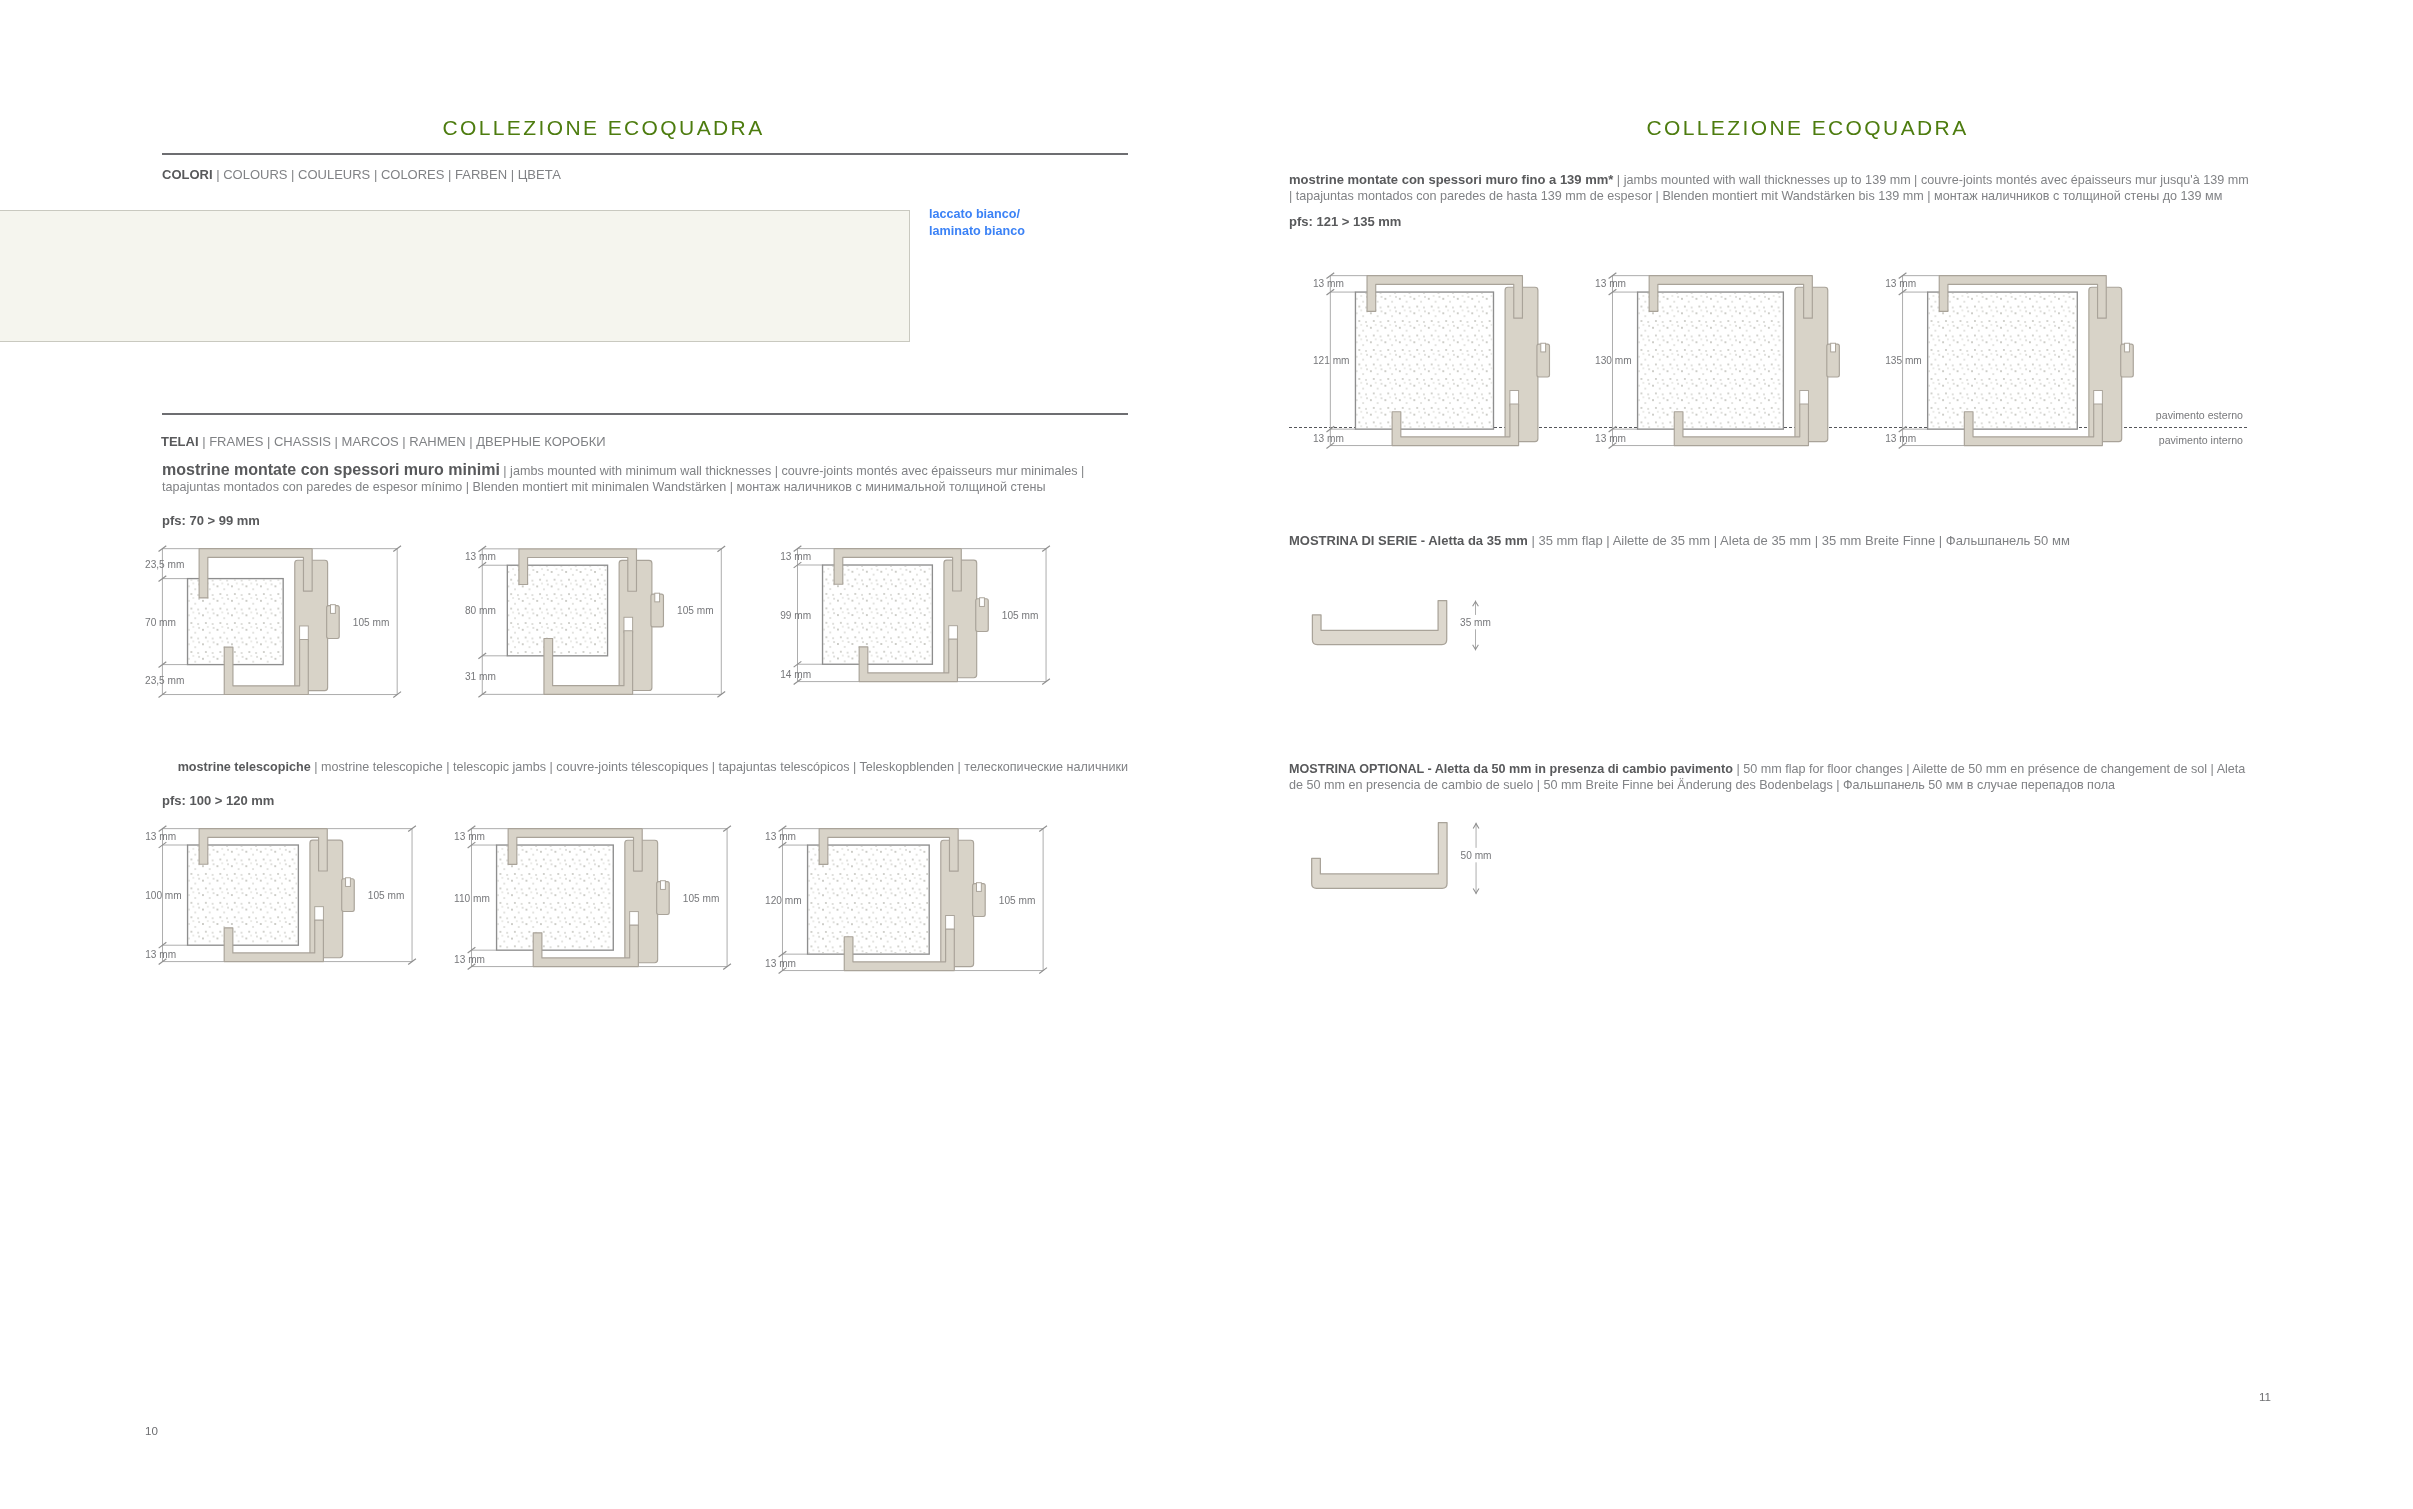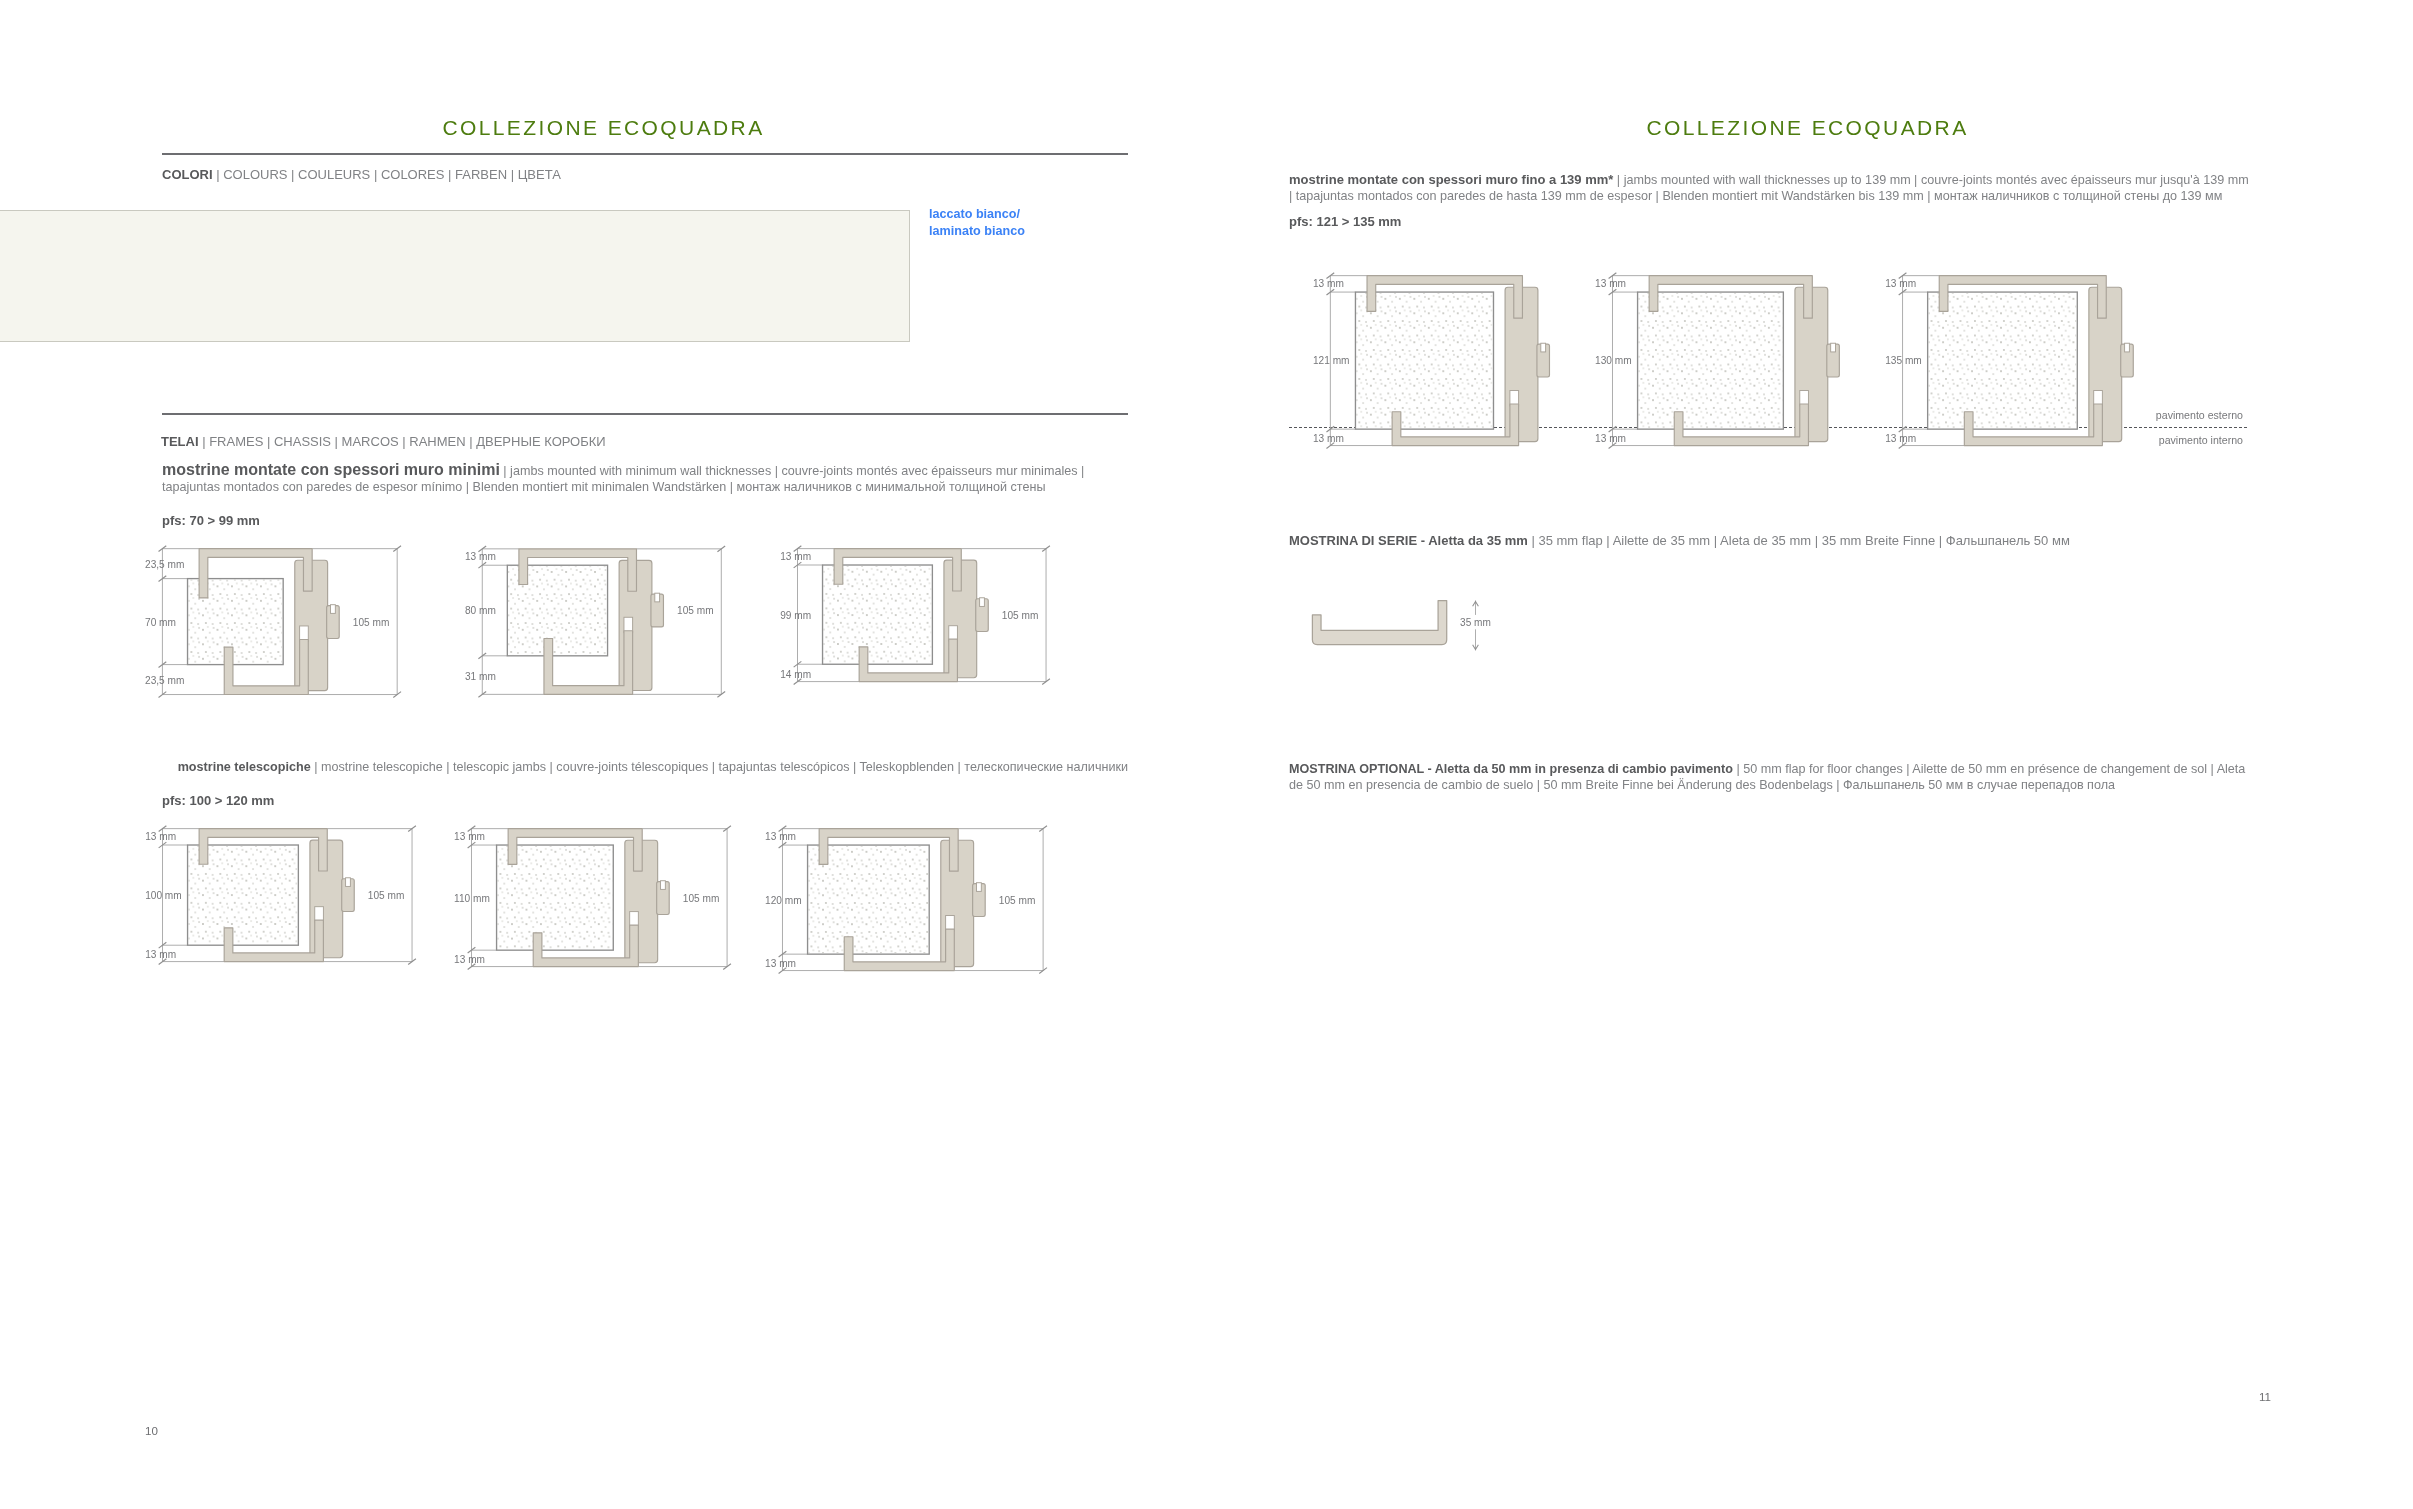--- a/index.html
+++ b/index.html
@@ -401,17 +401,25 @@
         <line x1="180" y1="12" x2="180" y2="64" stroke="#aaaaaa" stroke-width="1"></line>
         <path d="M 177 18 L 180 13 L 183 18" fill="none" stroke="#8f8f8f" stroke-width="1.1"></path>
         <path d="M 177 58 L 180 63 L 183 58" fill="none" stroke="#8f8f8f" stroke-width="1.1"></path>
         <rect x="159" y="27" width="42" height="15" fill="#ffffff"></rect>
         <text x="180" y="39" font-size="10.5" fill="#76777a" text-anchor="middle" font-family="Liberation Sans, DejaVu Sans, sans-serif">35 mm</text>
       </svg></div>
 
   <div class="para" style="left:1289px;top:761px;">
     <span class="lead" style="font-size:12.6px;">MOSTRINA OPTIONAL - Aletta da 50 mm in presenza di cambio pavimento</span><span class="tail"> | 50 mm flap for floor changes | Ailette de 50 mm en présence de changement de sol | Aleta de 50 mm en presencia de cambio de suelo | 50 mm Breite Finne bei Änderung des Bodenbelags | Фальшпанель 50 мм в случае перепадов пола</span>
   </div>
+  <div class="diagram" style="left:1302px;top:811px;"><svg width="205" height="93" viewBox="0 0 212 96" xmlns="http://www.w3.org/2000/svg">
+        <path d="M 10 49 V 75 Q 10 80 15 80 H 145 Q 150 80 150 75 V 12 H 141 V 65 H 19 V 49 Z" fill="#ddd8ce" stroke="#a9a399" stroke-width="1.3" stroke-linejoin="round"></path>
+        <line x1="180" y1="12" x2="180" y2="86" stroke="#aaaaaa" stroke-width="1"></line>
+        <path d="M 177 18 L 180 13 L 183 18" fill="none" stroke="#8f8f8f" stroke-width="1.1"></path>
+        <path d="M 177 80 L 180 85 L 183 80" fill="none" stroke="#8f8f8f" stroke-width="1.1"></path>
+        <rect x="159" y="38" width="42" height="15" fill="#ffffff"></rect>
+        <text x="180" y="50" font-size="10.5" fill="#76777a" text-anchor="middle" font-family="Liberation Sans, DejaVu Sans, sans-serif">50 mm</text>
+      </svg></div>
 
   <div class="pagenum" style="left:2259px;top:1390px;">11</div>
 
 </div>
 
 
 </body></html>

